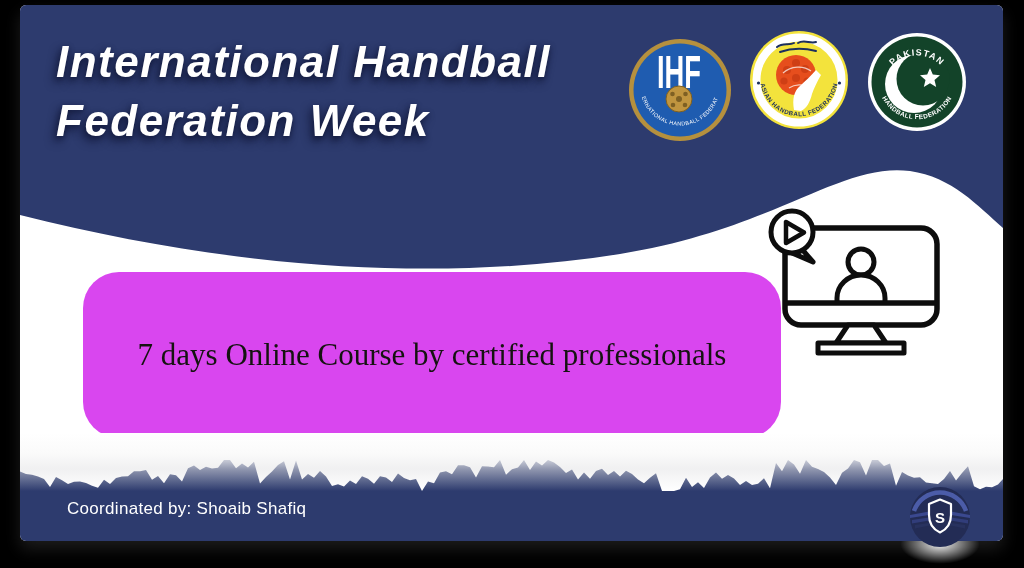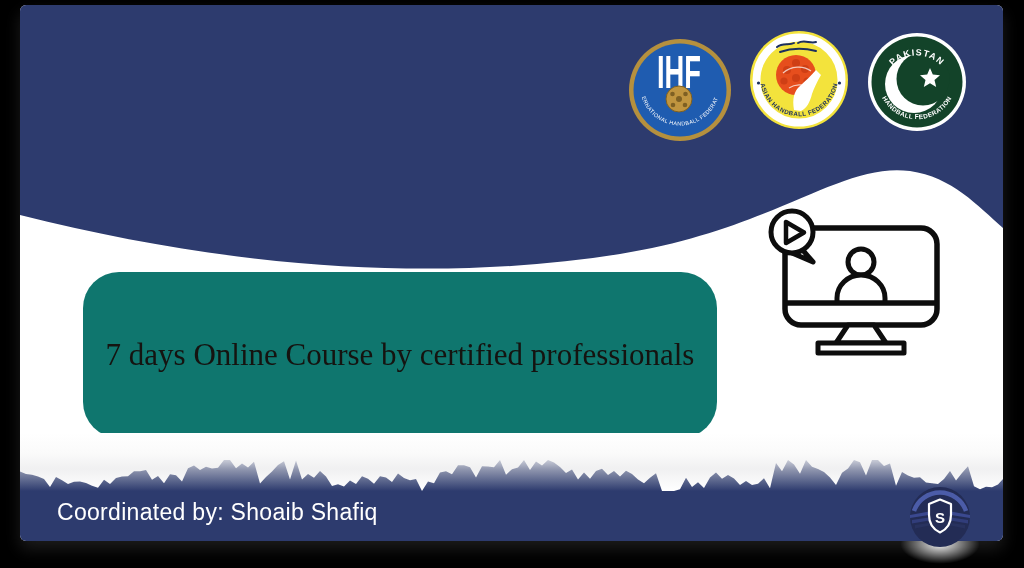--- a/index.html
+++ b/index.html
@@ -8,47 +8,51 @@
   .banner{position:absolute;left:20px;top:5px;width:983px;height:536px;background:#fff;
           border-radius:6px;overflow:hidden;box-shadow:0 8px 16px rgba(110,110,110,.25);}
   .wave-svg{position:absolute;left:0;top:0;width:983px;height:260px;display:block;}
   .title{position:absolute;left:36px;top:28px;color:#fff;font-weight:bold;font-style:italic;
          font-size:44px;line-height:1.33;letter-spacing:1.5px;
          text-shadow:-3px 5px 10px rgba(12,18,48,.8),0 2px 5px rgba(12,18,48,.55);}
   .logo{position:absolute;}
   .logo-ihf{left:608px;top:33px;width:104px;height:104px;}
   .logo-ahf{left:729px;top:25px;width:100px;height:100px;}
   .logo-phf{left:847px;top:27px;width:100px;height:100px;}
-  .course-box{position:absolute;left:63px;top:267px;width:634px;height:166px;background:#0f766e;
+  .course-box{position:absolute;left:63px;top:267px;width:698px;height:166px;background:#d946ef;
               border-radius:36px;display:flex;flex-direction:column;justify-content:center;
               text-align:center;color:#151310;font-family:"Liberation Serif",serif;
               font-size:31px;line-height:44px;}
   .monitor-svg{position:absolute;left:740px;top:190px;width:210px;height:175px;}
   .fog{position:absolute;left:0;top:428px;width:983px;height:58px;z-index:3;
        background:linear-gradient(to bottom,rgba(255,255,255,1) 0%,rgba(250,250,250,.96) 35%,
                   rgba(228,228,230,.55) 62%,rgba(255,255,255,0) 100%);}
   .jag-svg{position:absolute;left:0;top:450px;width:983px;height:86px;z-index:2;display:block;}
-  .footer-text{position:absolute;z-index:4;color:#fff;font-size:23px;letter-spacing:.3px;}
+  .footer-text{position:absolute;z-index:4;color:#fff;font-size:17px;letter-spacing:.3px;margin-left:10px;}
   .coordinated{left:37px;top:494px;}
   .powered{left:554px;top:494px;}
   .logo-glow{position:absolute;left:900px;top:524px;width:80px;height:40px;z-index:1;
              background:radial-gradient(ellipse at center,rgba(255,255,255,.95) 0%,rgba(255,255,255,0) 70%);}
   .symbargo-svg{position:absolute;left:908px;top:485px;width:64px;height:64px;z-index:5;}
   svg{overflow:visible;}
 </style>
 </head>
 <body>
 
 <div class="stage">
   <div class="banner">
 
     <svg class="wave-svg" viewBox="0 0 983 260" preserveAspectRatio="none">
       <path d="M0,0 H983 V223 C958,201 932,172 890,166 C820,157 756,224 600,249 C430,276 225,267 0,210 Z" fill="#2d3b6e"></path>
     </svg>
 
+    <div class="title">
+      <div>International Handball</div>
+      <div>Federation Week</div>
+    </div>
 
     <svg class="logo logo-ihf" viewBox="0 0 104 104">
       <circle cx="52" cy="52" r="51" fill="#b5903e"></circle>
       <circle cx="52" cy="52" r="46.5" fill="#1f5cb0"></circle>
       <text x="51" y="50" text-anchor="middle" font-size="46" font-weight="bold" fill="#ffffff" textLength="44" lengthAdjust="spacingAndGlyphs" font-family="Liberation Sans, sans-serif">IHF</text>
       <circle cx="51" cy="61" r="13" fill="#c0953f" stroke="#7e6023" stroke-width="1"></circle>
       <g fill="#7e6023">
         <circle cx="51" cy="61" r="3"></circle>
           <circle cx="44.5" cy="56" r="2.3"></circle>
           <circle cx="57.5" cy="56" r="2.3"></circle>

